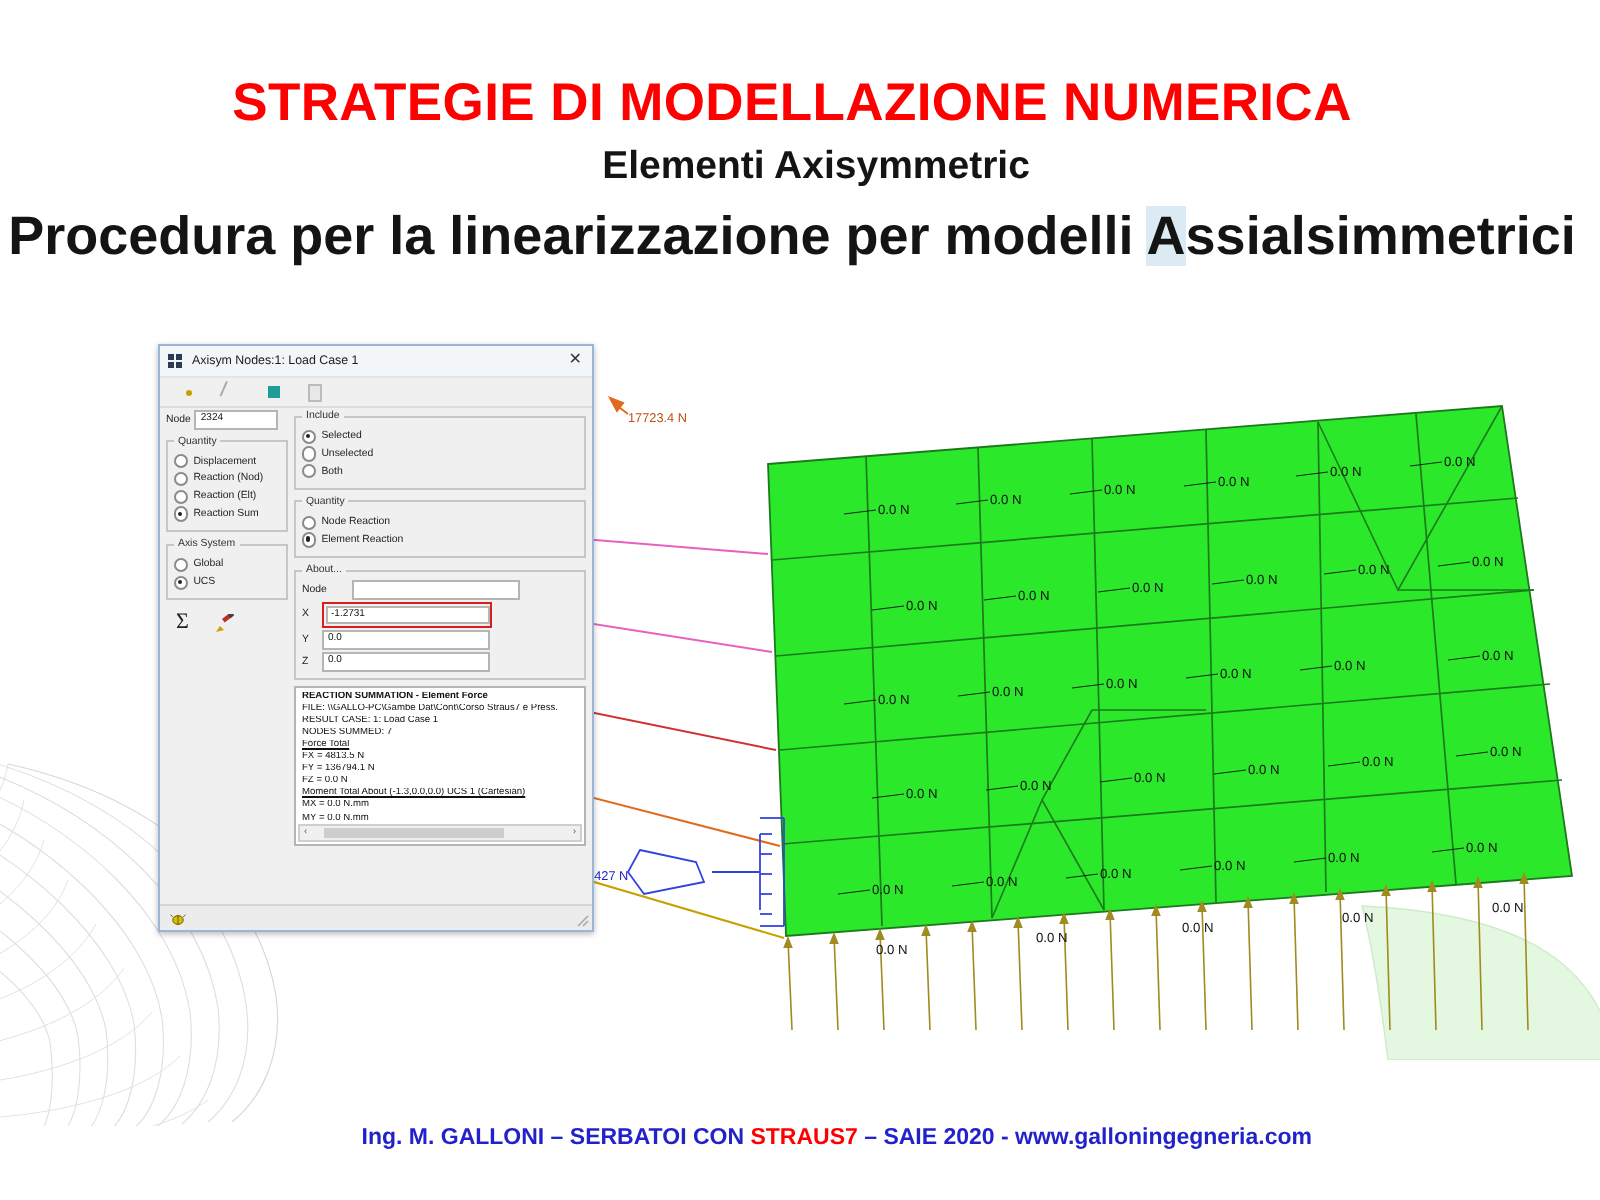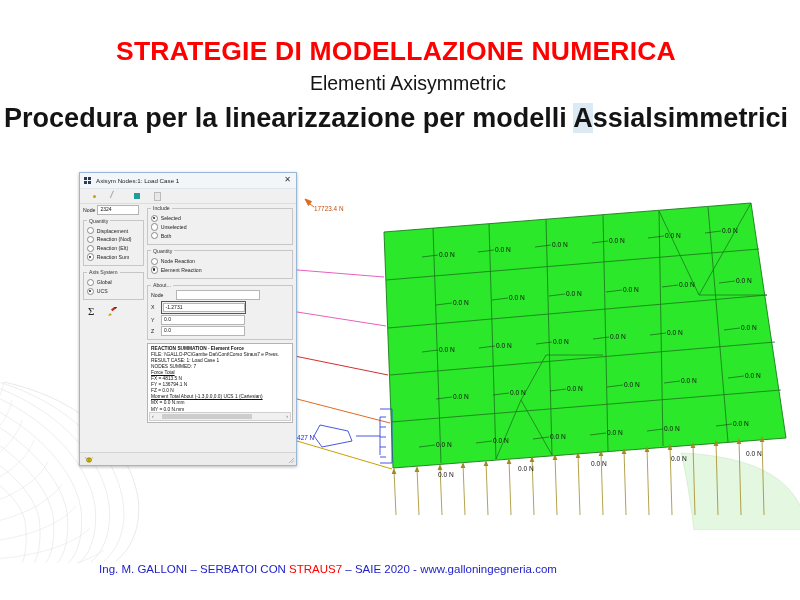--- a/index.html
+++ b/index.html
@@ -6,27 +6,27 @@
   body{
     width:800px;height:600px;background:#ffffff;overflow:hidden;position:relative;
     font-family:"Liberation Sans", sans-serif;
   }
   .slide{position:absolute;inset:0;background:#fff;}
 
   
   .title-block{position:absolute;left:0;top:38px;width:792px;text-align:center;}
   .t1{font-size:26.5px;font-weight:bold;color:#FF0000;letter-spacing:.2px;line-height:1.05;
       font-family:"Liberation Sans", sans-serif;}
-  .t2{font-size:19.5px;font-weight:normal;color:#141414;margin-top:7px;line-height:1.05;padding-left:24px;}
+  .t2{font-size:19.5px;font-weight:bold;color:#141414;margin-top:7px;line-height:1.05;padding-left:24px;}
   .t3{font-size:27px;font-weight:bold;color:#141414;margin-top:11px;line-height:1.05;}
   .hl{background:#DCEAF4;}
 
   
-  .footer{position:absolute;left:0;top:563px;width:656px;text-align:center;
-          font-size:11.5px;font-weight:normal;color:#2222CC;}
+  .footer{position:absolute;left:0;top:563px;width:656px;text-align:right;
+          font-size:11.5px;font-weight:bold;color:#2222CC;}
   .footer .red{color:#FF0000;}
 
   
   .ghost{position:absolute;left:-10px;top:378px;width:230px;height:185px;opacity:.85;}
 
   
   .viewport{position:absolute;left:296px;top:185px;width:504px;height:345px;}
 
   
   .dlg{

